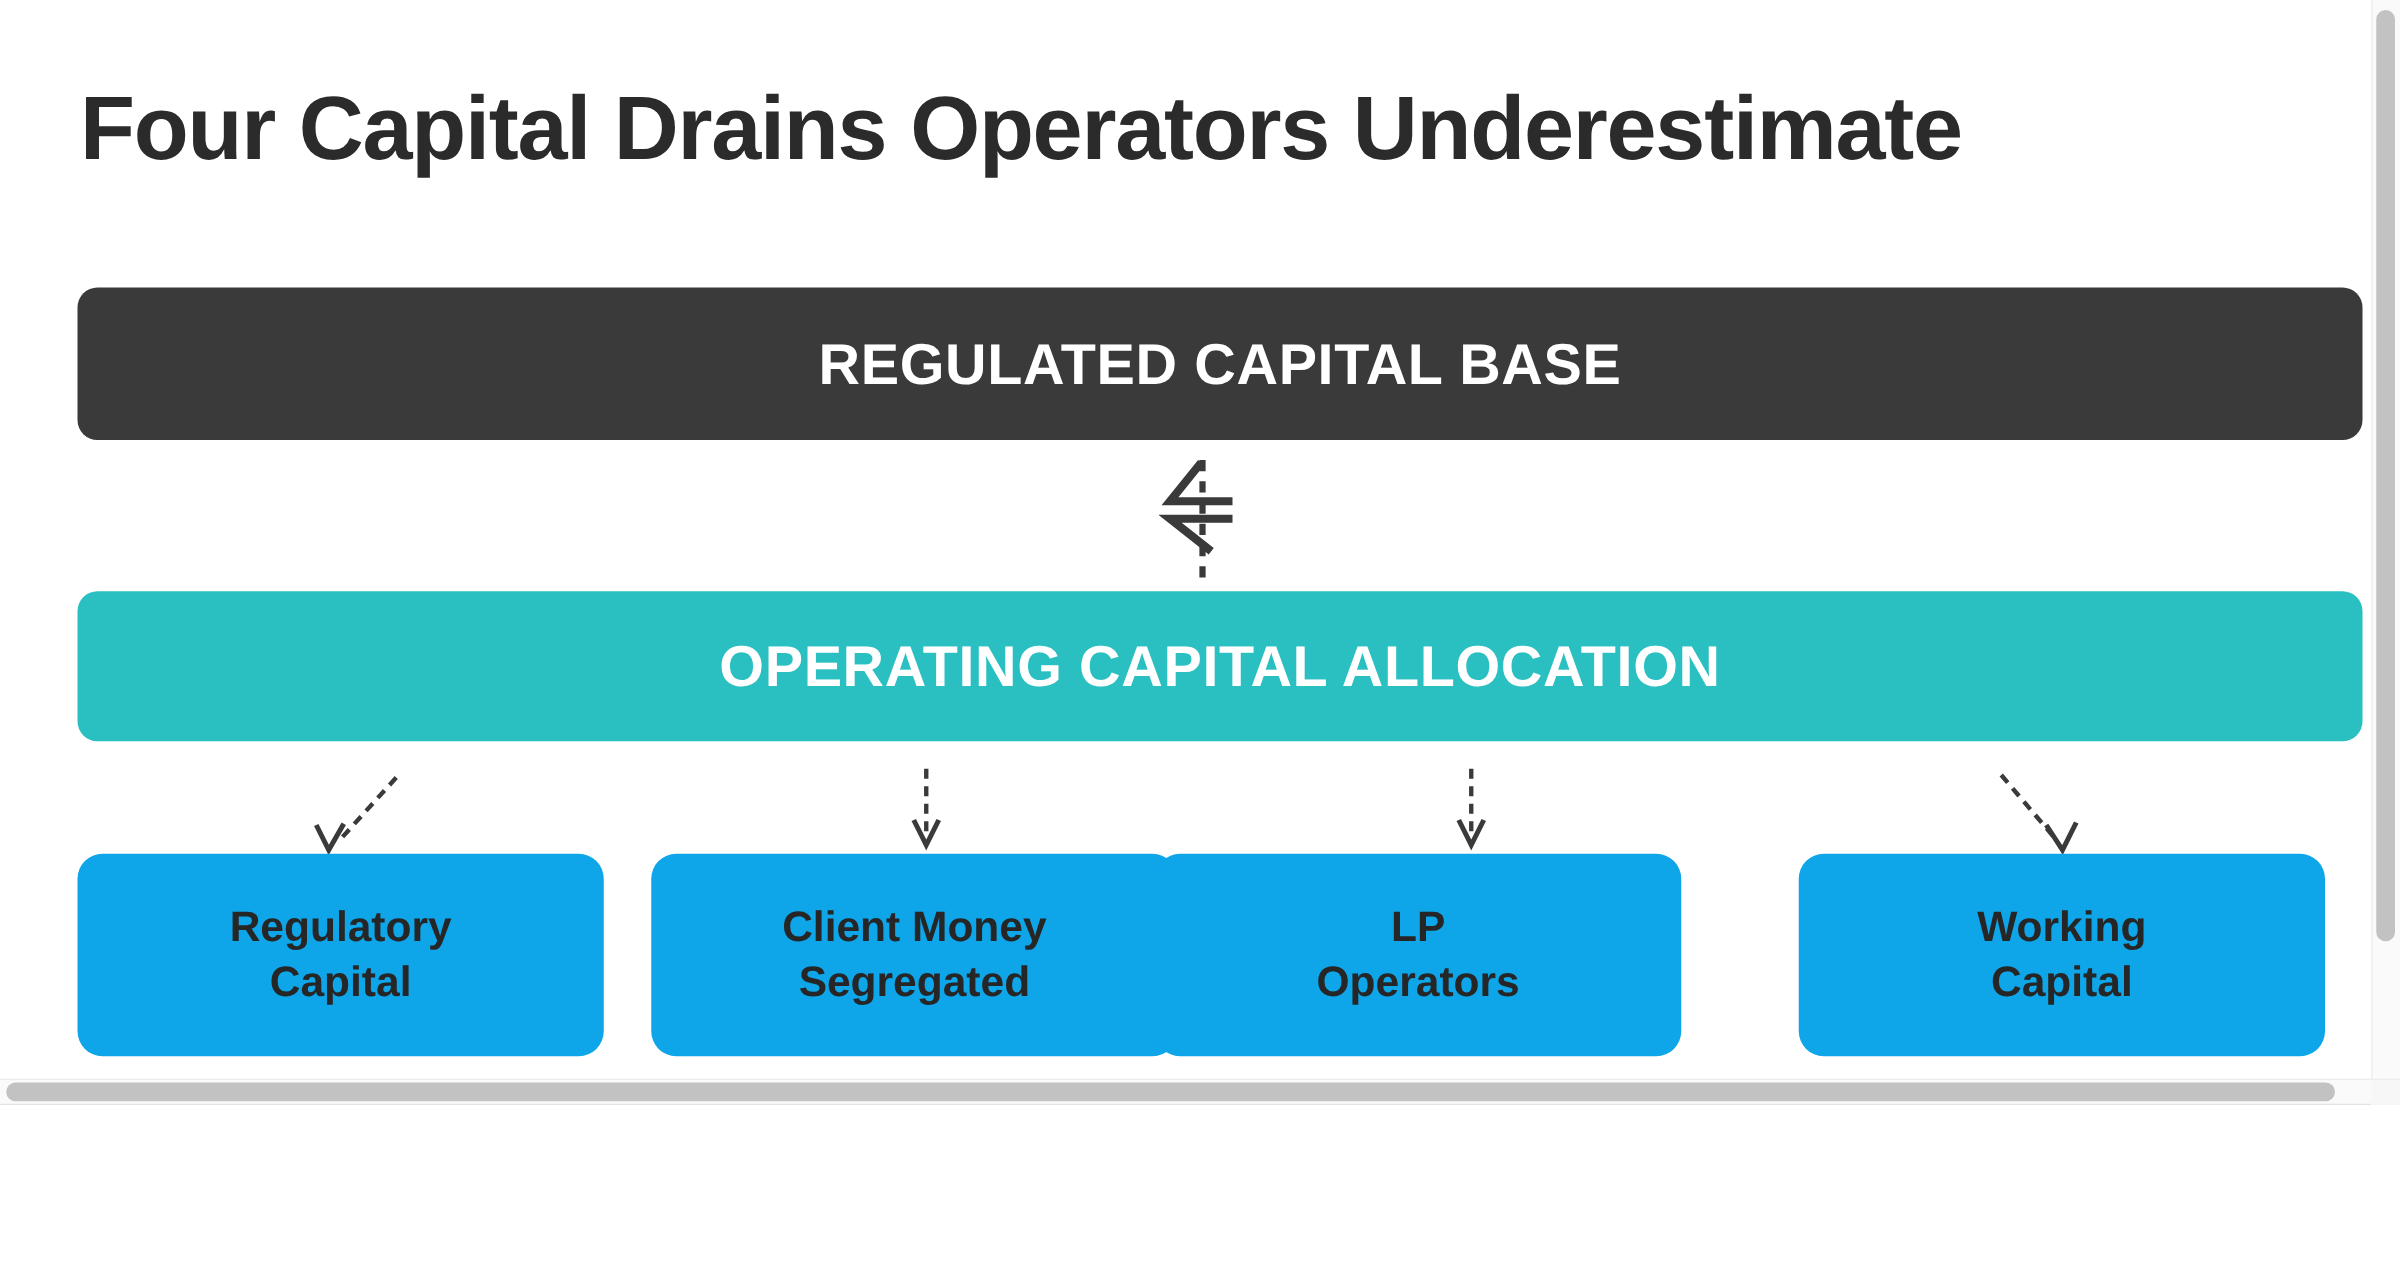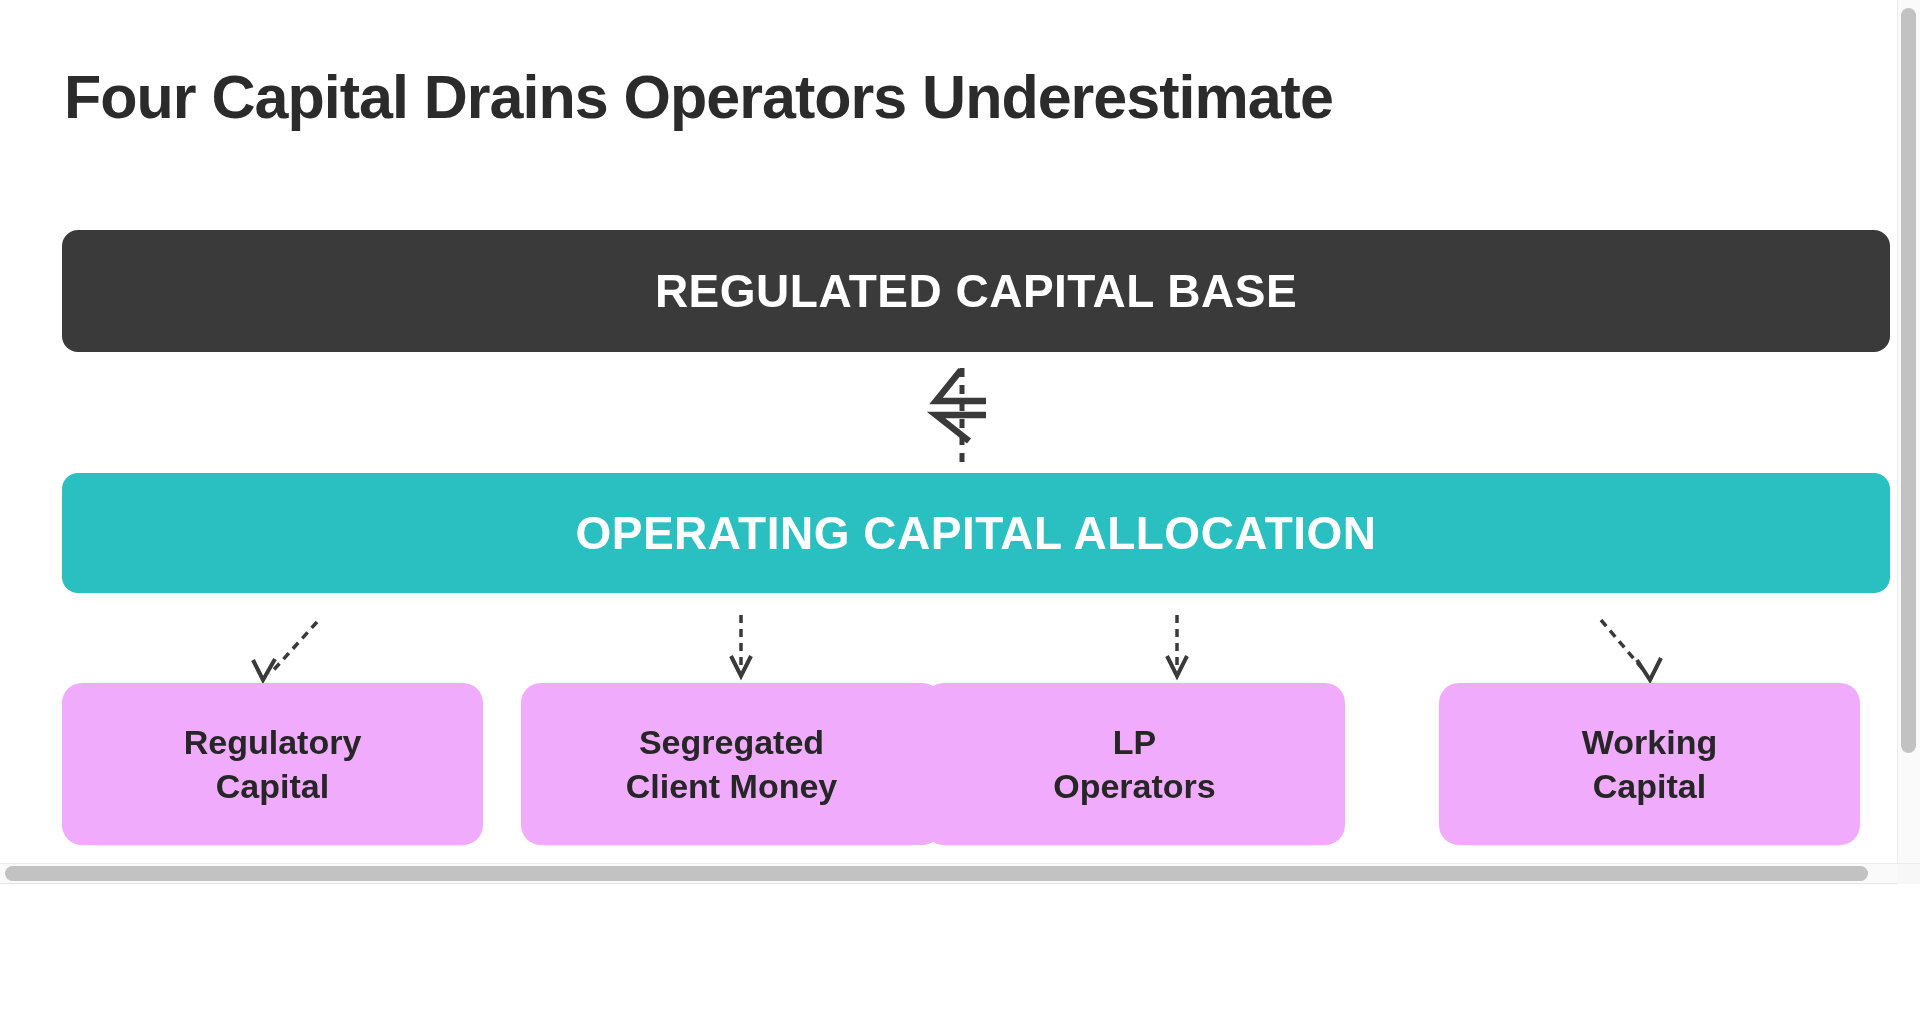--- a/index.html
+++ b/index.html
@@ -21,21 +21,21 @@
     height: 863px;
     background: #ffffff;
     overflow: hidden;
   }
 
   .page-title {
     position: absolute;
     left: 64px;
     top: 62px;
     width: 1800px;
-    font-size: 61px;
+    font-size: 72px;
     font-weight: bold;
     letter-spacing: -1px;
     color: #2b2b2b;
     white-space: nowrap;
   }
 
   .band {
     position: absolute;
     left: 62px;
     width: 1828px;
@@ -64,21 +64,21 @@
     position: absolute;
     left: 0;
     top: 593px;
   }
 
   .drain {
     position: absolute;
     top: 683px;
     width: 421px;
     height: 162px;
-    background: #f0abfc;
+    background: #0ea5e9;
     border-radius: 20px;
     display: flex;
     flex-direction: column;
     align-items: center;
     justify-content: center;
   }
   .drain span {
     font-size: 34px;
     line-height: 44px;
     font-weight: bold;
@@ -164,22 +164,22 @@
 
       <line x1="1601" y1="27" x2="1646" y2="80" stroke="#3a3a3a" stroke-width="3.5" stroke-dasharray="8 6"></line>
       <polyline points="1637,67 1650,87 1661,65" fill="none" stroke="#3a3a3a" stroke-width="4"></polyline>
     </svg>
 
     <div class="drain d1">
       <span>Regulatory</span>
       <span>Capital</span>
     </div>
     <div class="drain d2">
+      <span>Client Money</span>
       <span>Segregated</span>
-      <span>Client Money</span>
     </div>
     <div class="drain d3">
       <span>LP</span>
       <span>Operators</span>
     </div>
     <div class="drain d4">
       <span>Working</span>
       <span>Capital</span>
     </div>
 

